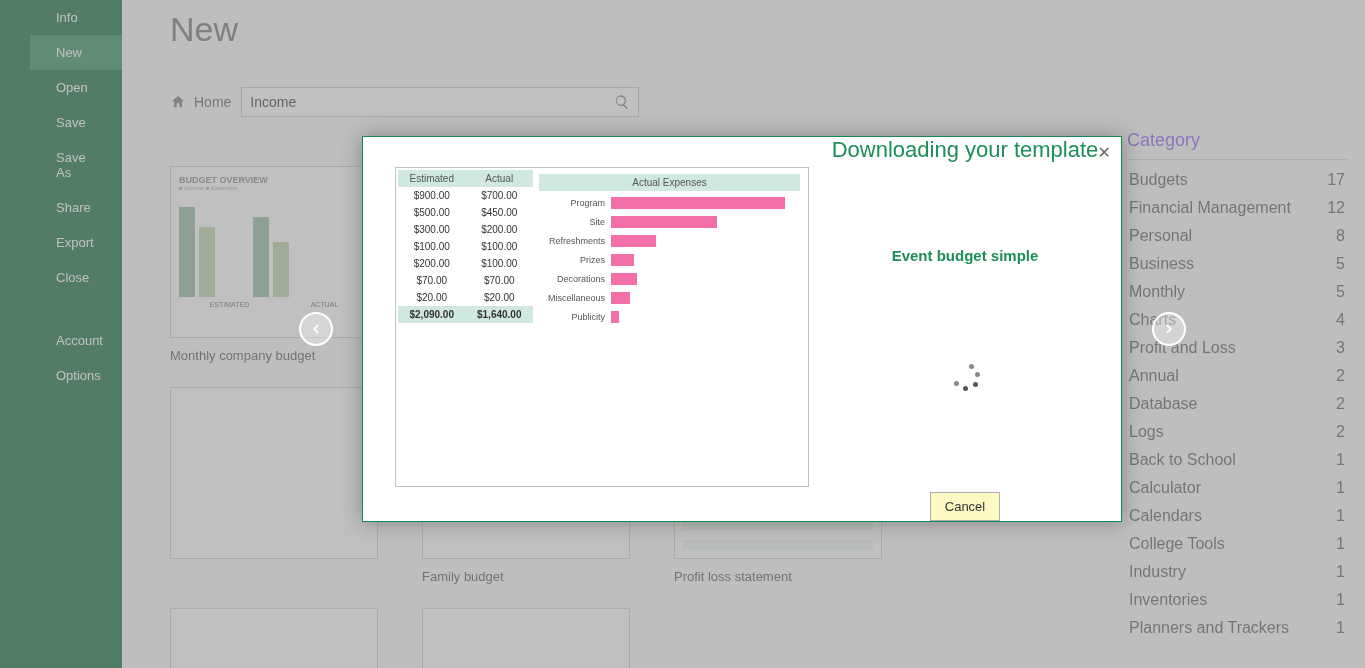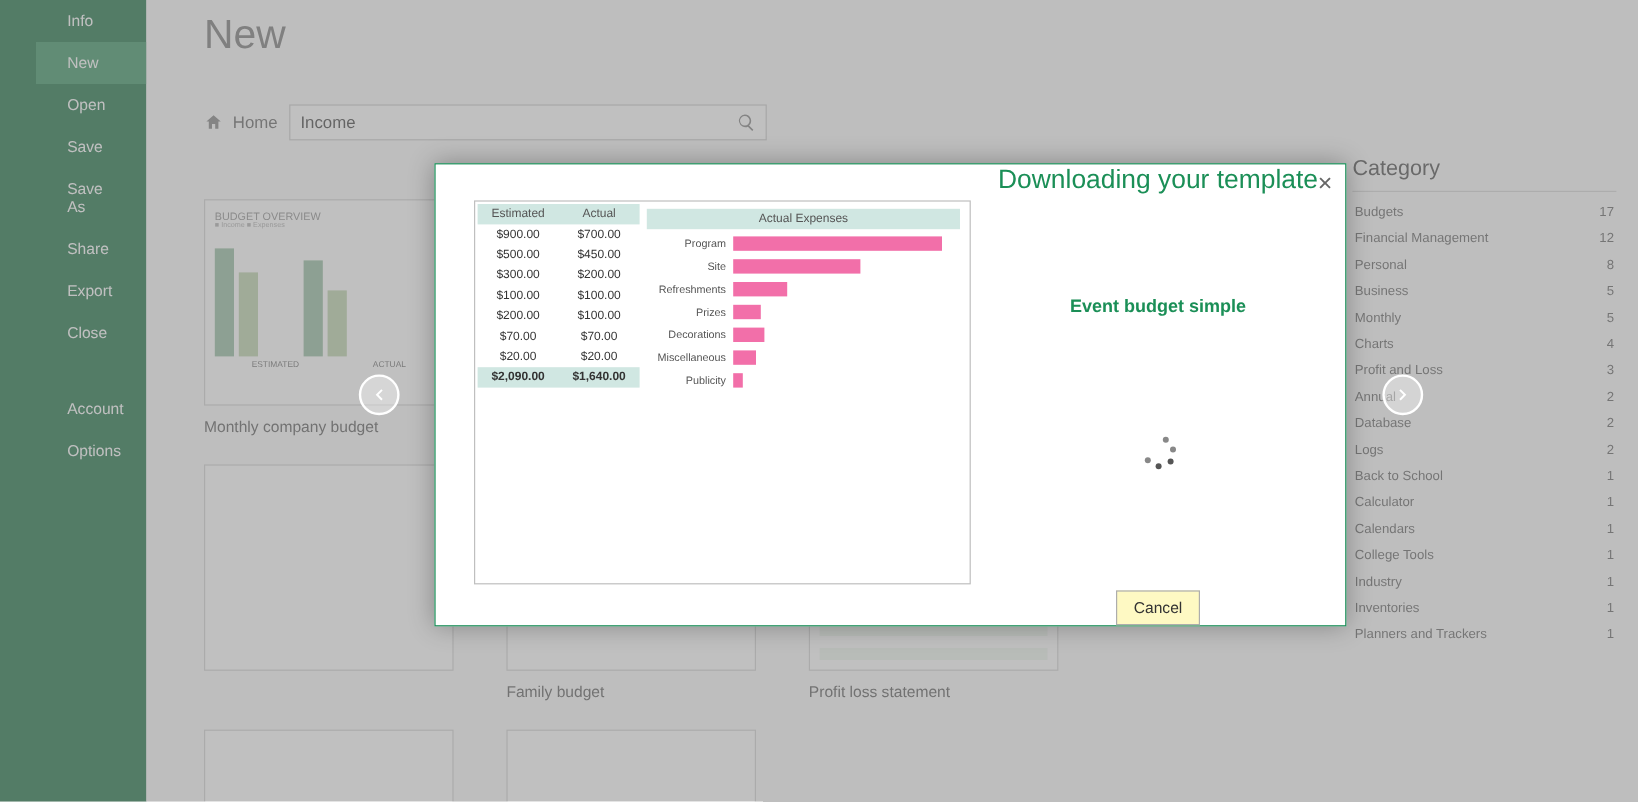--- a/index.html
+++ b/index.html
@@ -23,27 +23,27 @@
 
 .templates { position: absolute; left: 48px; top: 166px; display: flex; flex-wrap: wrap; gap: 24px 44px; width: 960px; }
 .template-card { width: 208px; }
 .template-thumb { width: 208px; height: 172px; border: 1px solid #d0d0d0; background: #fff; padding: 8px; font-size: 8px; color: #666; overflow: hidden; }
 .template-label { margin-top: 10px; font-size: 13px; color: #535353; }
 
 
 .bars { display: flex; align-items: flex-end; gap: 4px; height: 100px; margin-top: 6px; }
 .bar { width: 16px; background: #8fb89b; }
 .barB { background: #b9d0a6; }
-.tn-title { font-size: 9px; color: #888; }
+.tn-title { font-size: 9px; color: #888; font-weight: bold; }
 .rows { margin-top: 6px; font-size: 7px; line-height: 11px; }
 .rows div { display: flex; justify-content: space-between; }
 
 .category-panel { position: absolute; right: 18px; top: 130px; width: 220px; }
-.cat-title { font-size: 18px; color: #404040; font-weight: 400; padding-bottom: 8px; border-bottom: 1px solid #d6d6d6; margin-bottom: 6px; }
-.cat-row { display: flex; justify-content: space-between; font-size: 11px; color: #5a5a5a; padding: 5px 2px; cursor: pointer; }
+.cat-title { font-size: 18px; color: #8b5cf6; font-weight: 400; padding-bottom: 8px; border-bottom: 1px solid #d6d6d6; margin-bottom: 6px; }
+.cat-row { display: flex; justify-content: space-between; font-size: 16px; color: #5a5a5a; padding: 5px 2px; cursor: pointer; }
 
 .dim { position: absolute; inset: 0; background: rgba(140,140,140,0.55); pointer-events: none; z-index: 5; }
 
 .modal { position: absolute; left: 362px; top: 136px; width: 760px; height: 386px; background: #fff; border: 1px solid #148b54; z-index: 10; box-shadow: 0 0 20px rgba(0,0,0,0.3); }
 .modal-close { position: absolute; top: 6px; right: 10px; font-size: 16px; color: #666; cursor: pointer; font-family: Arial; }
 .modal-body { display: flex; height: 100%; }
 
 .preview { margin: 30px 0 0 32px; width: 414px; height: 320px; border: 1px solid #bfbfbf; background: #fff; display: flex; padding: 2px; }
 .preview-table { width: 135px; }
 .ptab-head { display: flex; background: #d0e7e2; font-size: 10px; color: #555; }

